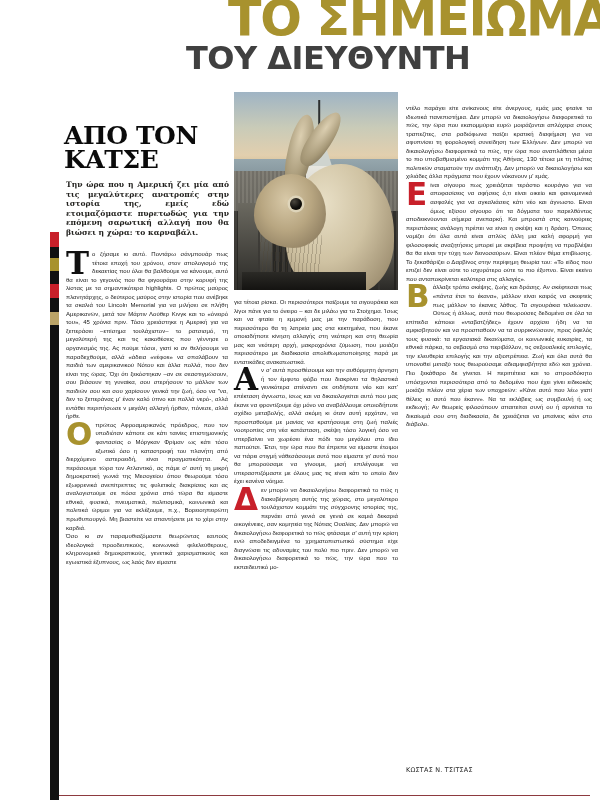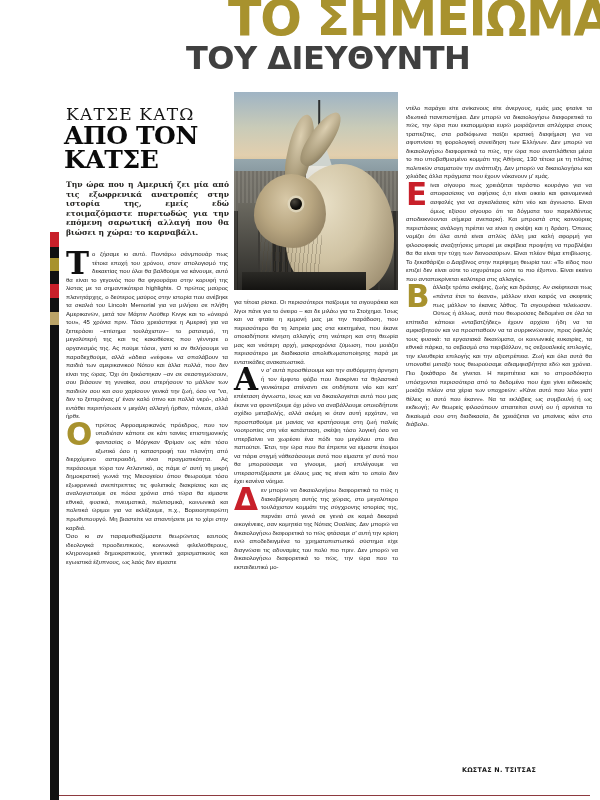--- a/index.html
+++ b/index.html
@@ -293,23 +293,23 @@
   }
   .dc-gold  { color: #A8922E; }
   .dc-red   { color: #C8202A; }
 
   
   .signature {
     position: absolute;
     left: 406px;
     top: 766px;
     width: 186px;
-    text-align: center;
+    text-align: left;
     font-family: "DejaVu Sans", sans-serif;
-    font-weight: 700;
+    font-weight: 400;
     font-size: 6.4px;
     letter-spacing: .25px;
     color: #1a1a1a;
   }
 
   
   .footer-rule {
     position: absolute;
     left: 50px;
     top: 795px;
@@ -328,23 +328,22 @@
     <div class="masthead-black">ΤΟΥ ΔΙΕΥΘΥΝΤΗ</div>
   </div>
 
   <div class="edge-bar">
     <div class="edge-seg seg-red-1"></div>
     <div class="edge-seg seg-gold-1"></div>
     <div class="edge-seg seg-red-2"></div>
     <div class="edge-seg seg-gold-2"></div>
   </div>
 
-  <div class="kicker">ΚΑΤΣΕ ΚΑΤΩ</div>
   <div class="headline">ΑΠΟ ΤΟΝ ΚΑΤΣΕ</div>
-  <div class="standfirst">Την ώρα που η Αμερική ζει μία από τις εξωφρενικά ανατροπές στην ιστορία της, εμείς εδώ ετοιμαζόμαστε πυρετωδώς για την επόμενη σαρωτική αλλαγή που θα βιώσει η χώρα: το καρναβάλι.</div>
+  <div class="standfirst">Την ώρα που η Αμερική ζει μία από τις μεγαλύτερες ανατροπές στην ιστορία της, εμείς εδώ ετοιμαζόμαστε πυρετωδώς για την επόμενη σαρωτική αλλαγή που θα βιώσει η χώρα: το καρναβάλι.</div>
 
   <div class="photo">
     <div class="sky"></div>
     <div class="water"></div>
     <div class="cityfar"></div>
     <div class="citynear"></div>
     <div class="bld bld-a"></div>
     <div class="bld bld-b"></div>
     <div class="bld bld-c"></div>
     <div class="bld bld-d"></div>

